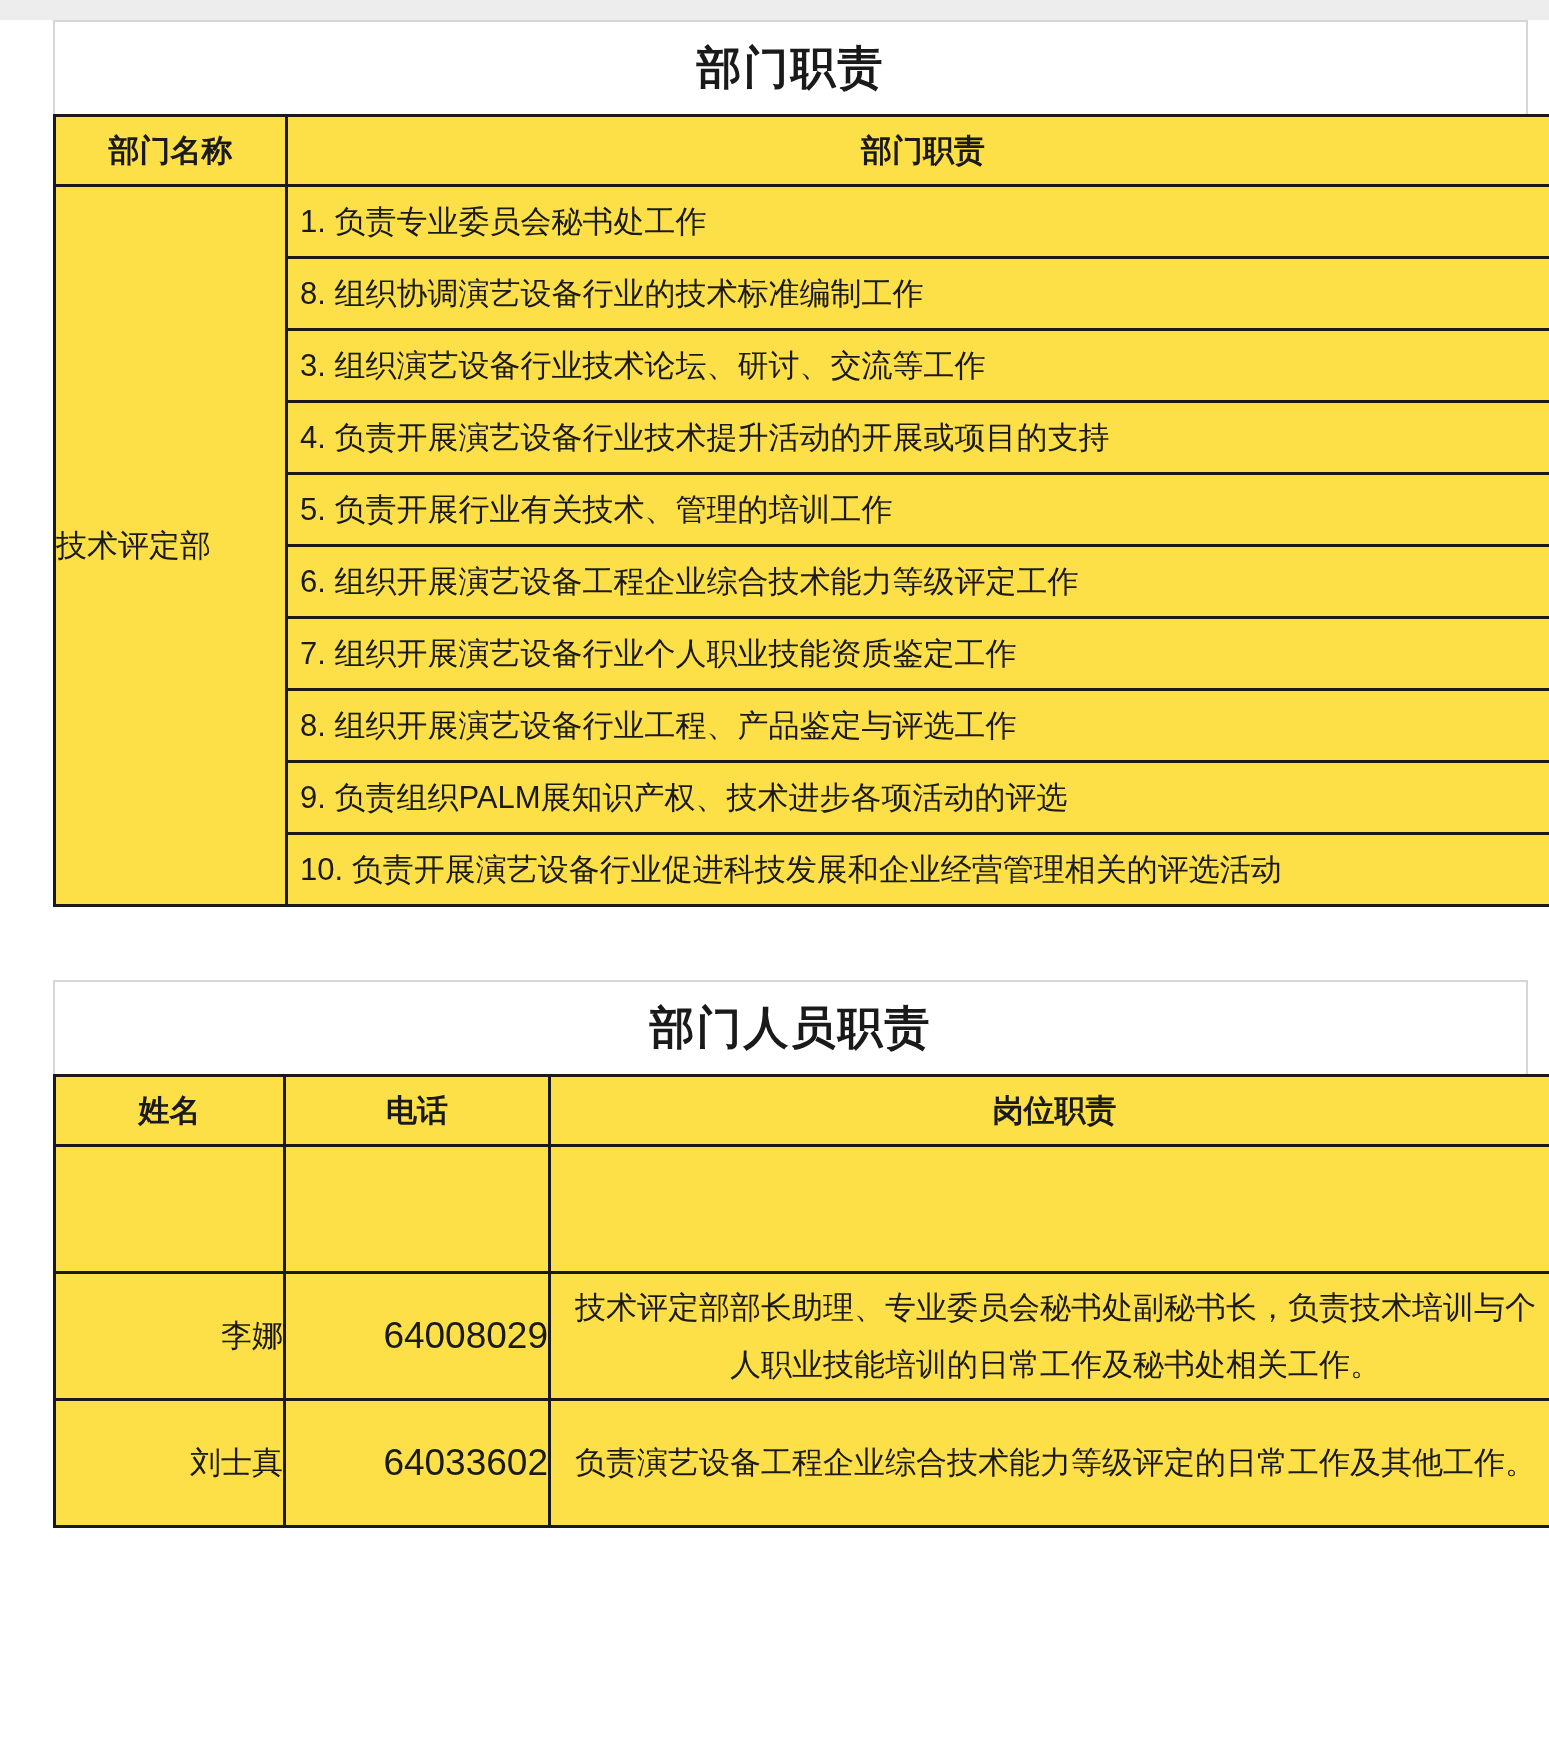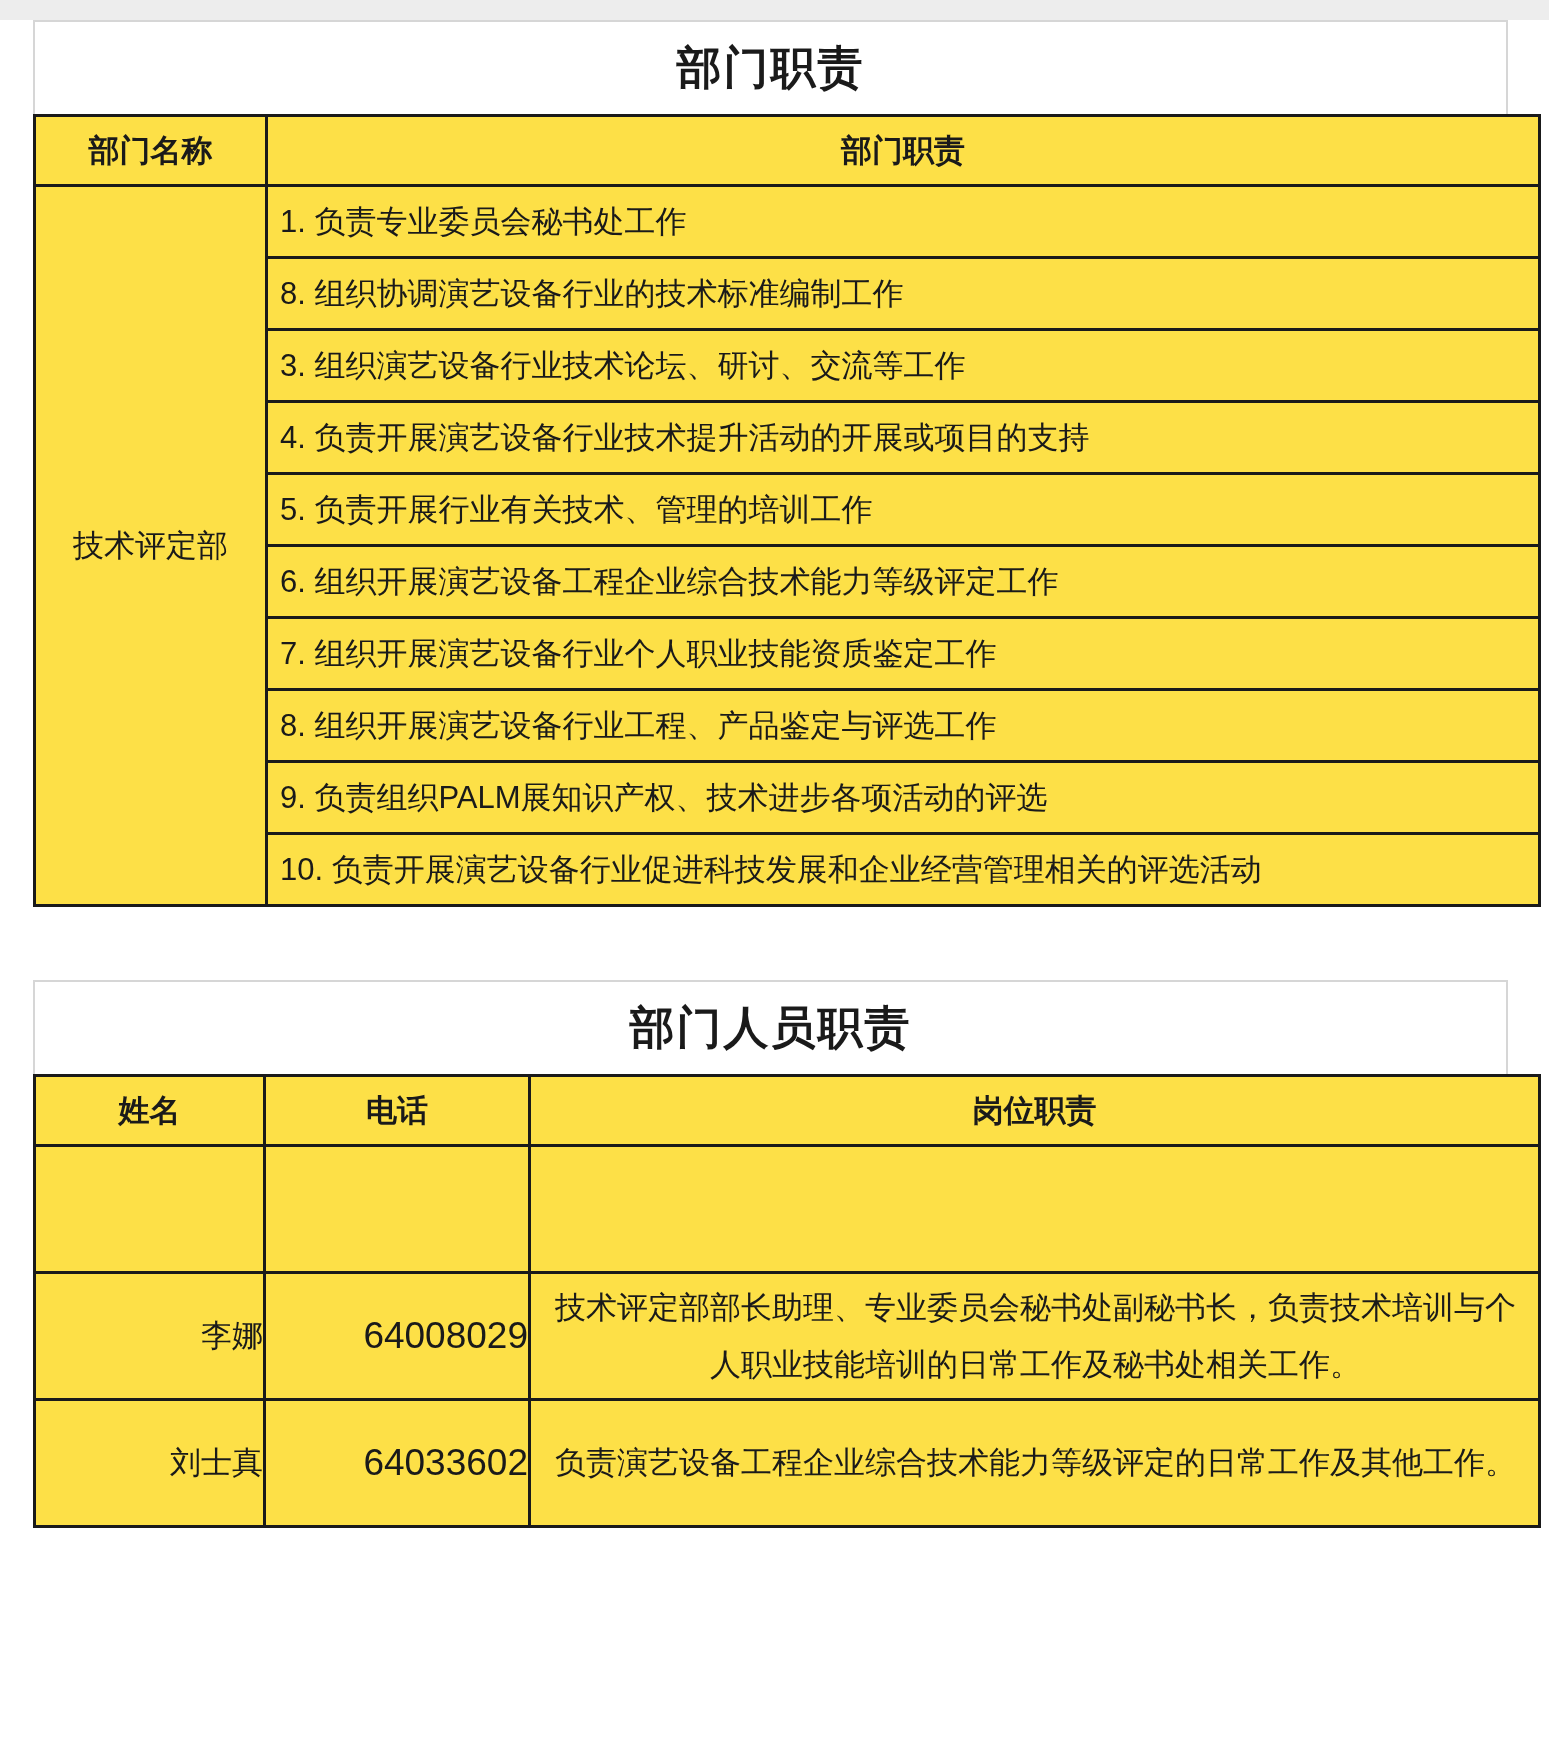--- a/index.html
+++ b/index.html
@@ -22,20 +22,21 @@
     height: 1741px;
     overflow: hidden;
     background: var(--background);
   }
   .top-strip {
     width: 100%;
     height: 20px;
     background: var(--top-strip);
   }
   .content {
+    margin-left: 20px;
     width: 1508px;
     padding-left: 33px;
   }
   .title-block {
     height: 94px;
     border: 2px solid var(--border-gray);
     border-bottom: none;
     background: #fff;
     display: flex;
     align-items: center;
@@ -62,21 +63,20 @@
     padding: 0;
   }
   
   .t1 tbody td.duty-cell {
     height: 72px;
     text-align: left;
     vertical-align: middle;
     padding: 0 10px 0 12px;
   }
   .t1 td.dept-cell {
-    text-align: center;
     vertical-align: middle;
     padding: 0;
   }
   
   .section-gap { height: 73px; }
   
   .t2 tbody td {
     height: 127px;
     vertical-align: middle;
   }

